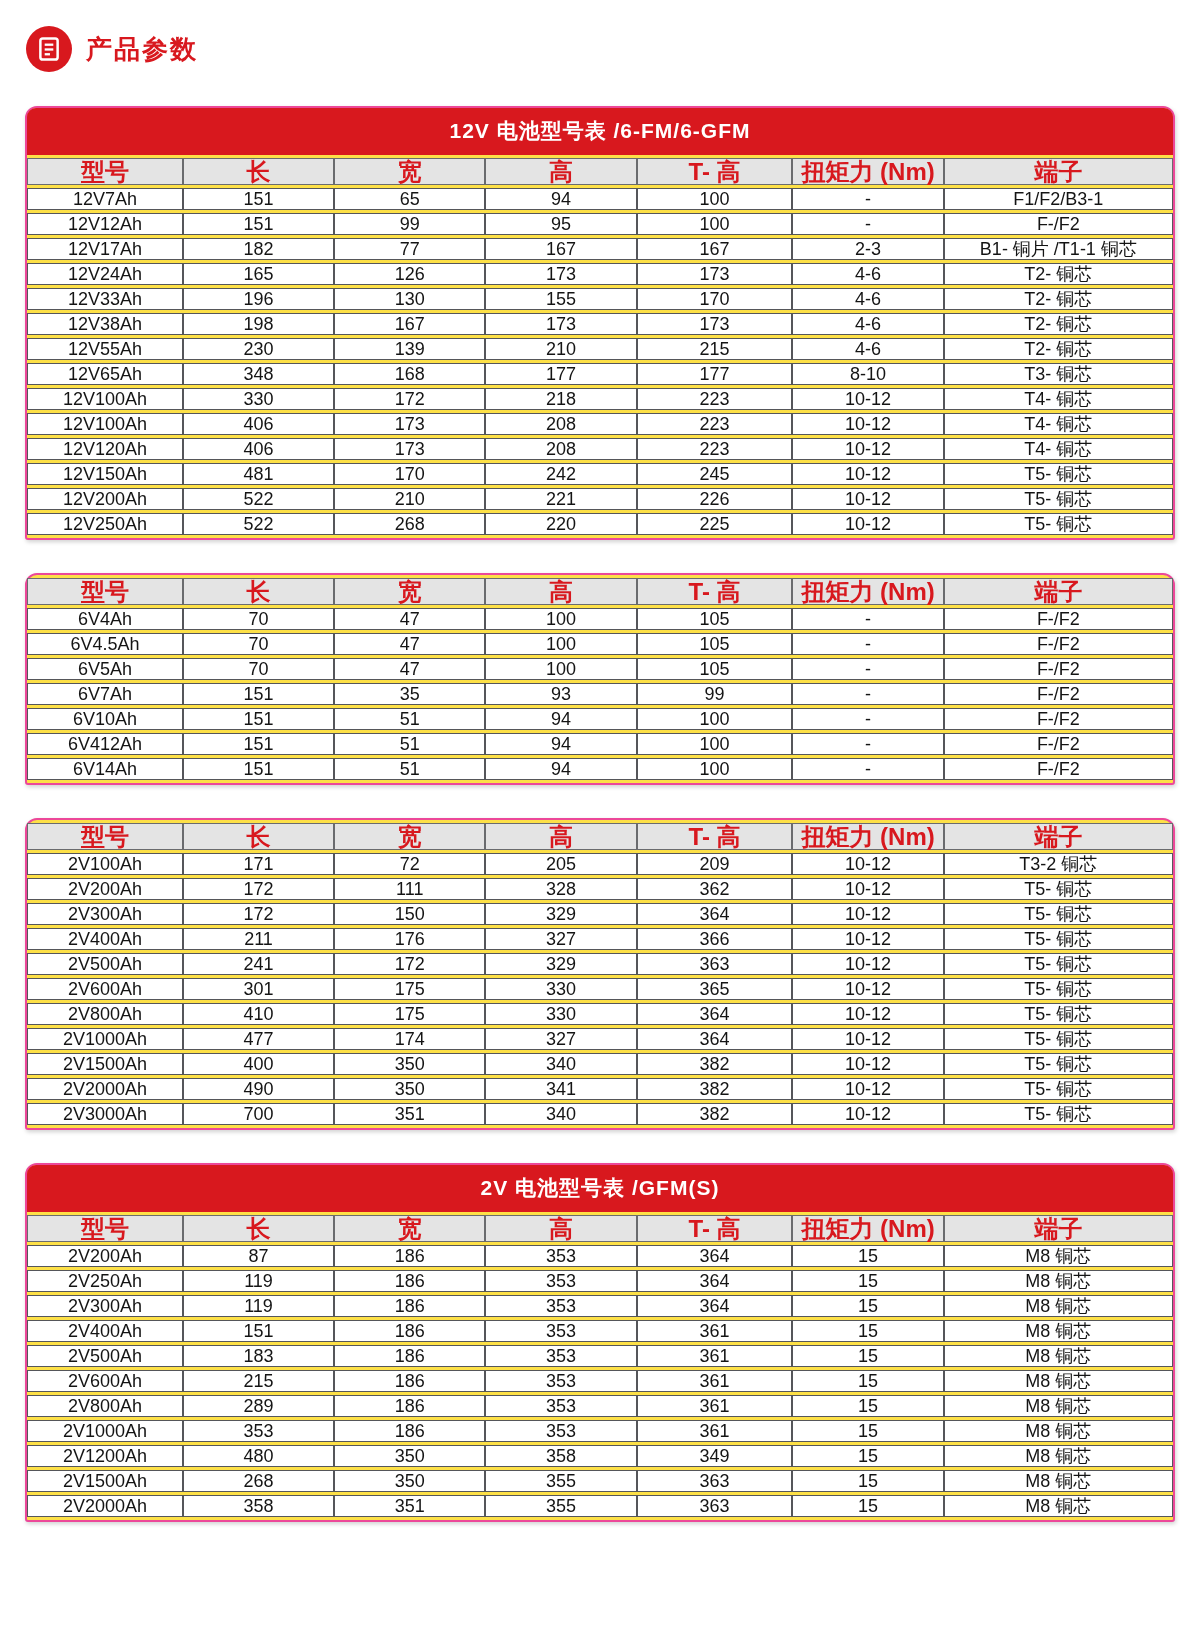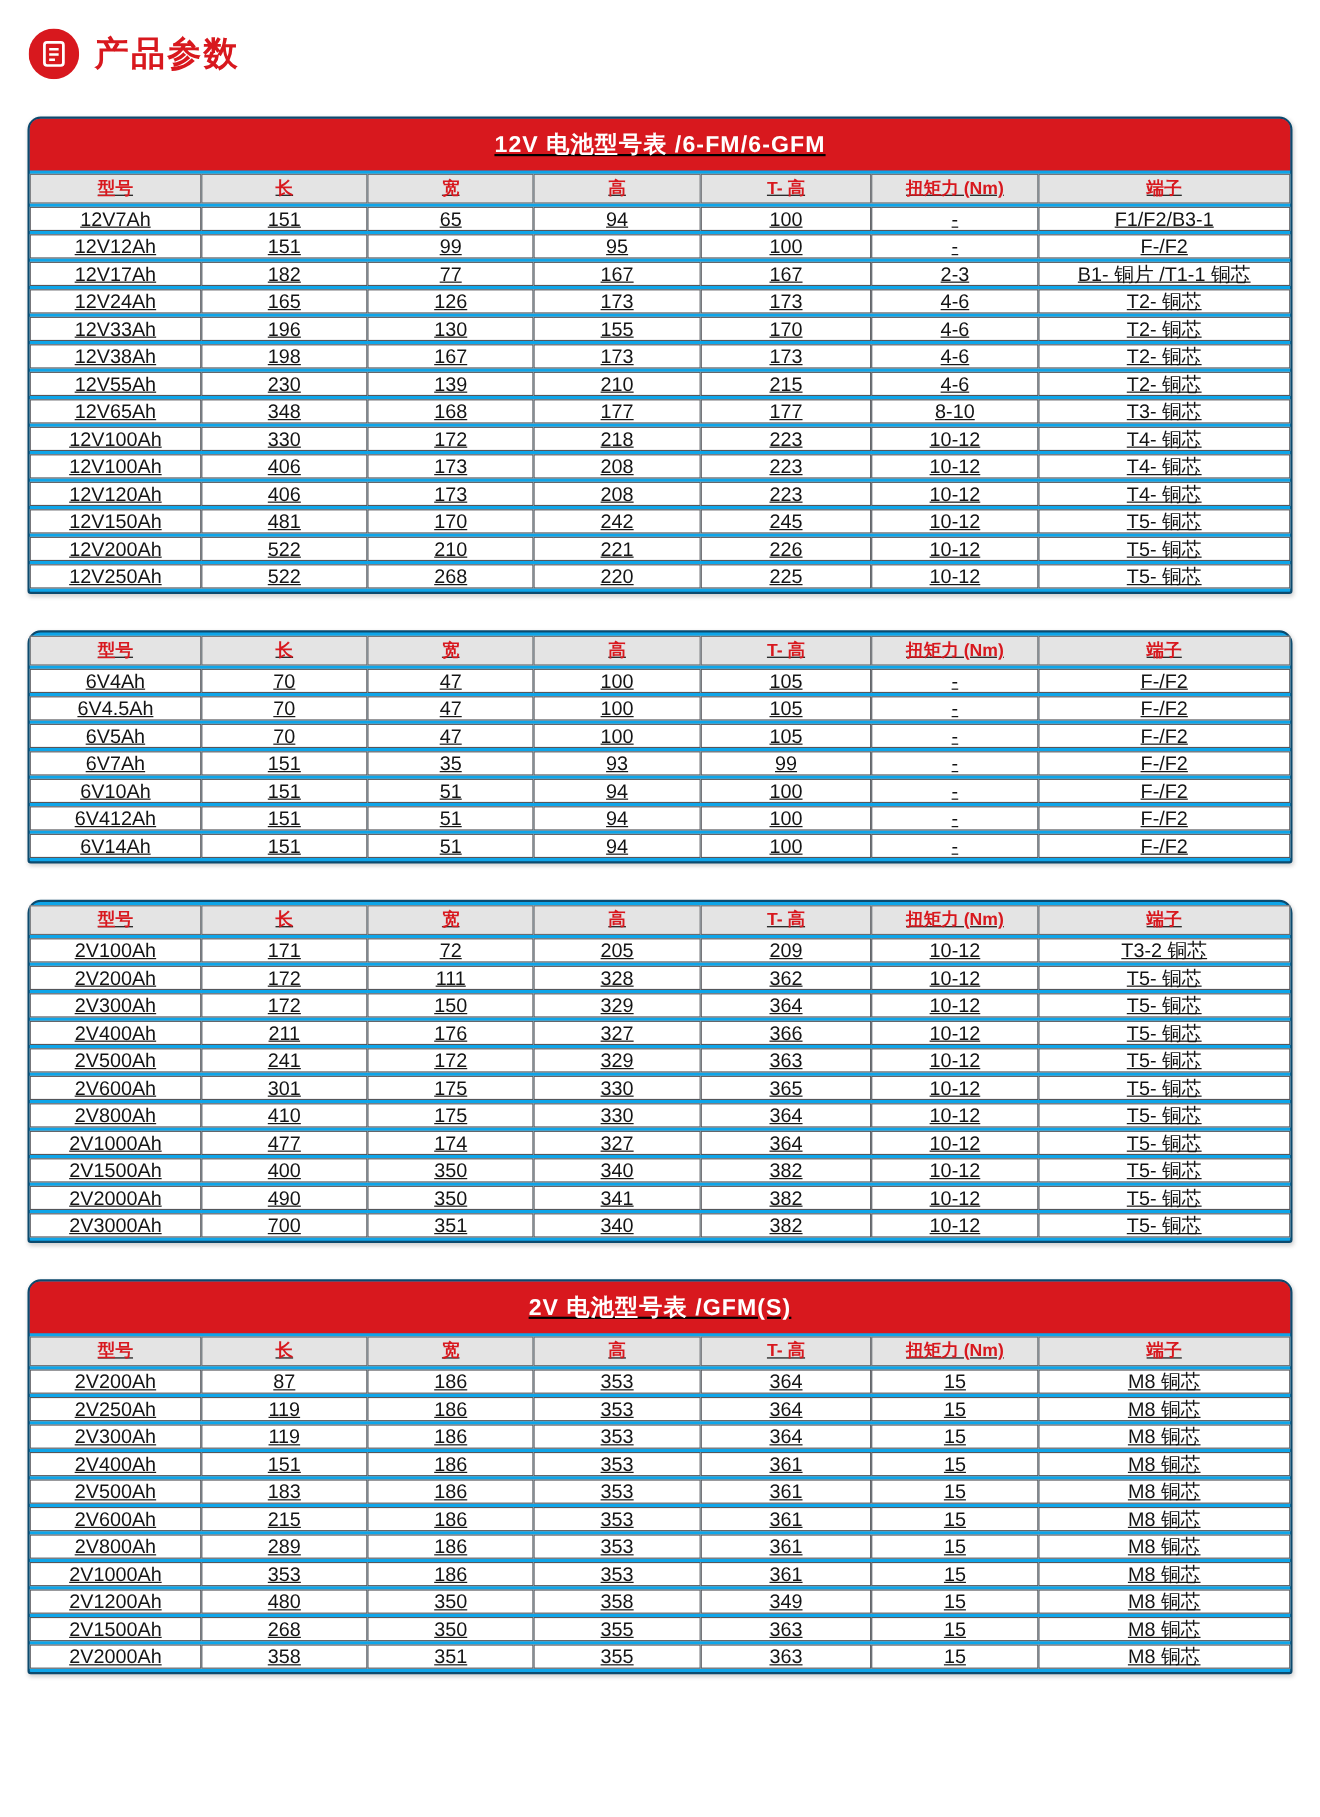--- a/index.html
+++ b/index.html
@@ -4,36 +4,36 @@
 <style>
   :root { --accent:#d8181e; --border:#55565a; --head-bg:#e4e4e4; }
   * { box-sizing: border-box; }
   html,body { margin:0; padding:0; }
   body {
     width:1200px; min-height:1652px; background:#ffffff;
     font-family:"Liberation Sans","DejaVu Sans",sans-serif;
   }
   .page-header { display:flex; align-items:center; gap:14px; padding:26px 0 0 26px; }
   .icon-circle { width:46px; height:46px; display:inline-block; flex:0 0 auto; }
-  .page-title { margin:0; font-size:31px; font-weight:bold; color:var(--accent); letter-spacing:2px; }
+  .page-title { margin:0; font-size:26px; font-weight:bold; color:var(--accent); letter-spacing:2px; }
   .tables-root { padding:34px 25px 20px 25px; }
   .table-card {
-    border:2px solid #0c4a6e; border-radius:12px 12px 3px 3px;
+    border:2px solid #ec4899; border-radius:12px 12px 3px 3px;
     box-shadow:1px 2px 4px rgba(0,0,0,0.18);
-    margin-bottom:33px; background:#0ea5e9;text-decoration:underline;
+    margin-bottom:33px; background:#fde047;
   }
   .banner {
     background:var(--accent); color:#ffffff; text-align:center;
     font-size:21px; font-weight:bold; padding:9px 0 10px 0;
     border-radius:9px 9px 0 0; letter-spacing:1px;
   }
   table.spec-table { width:100%; border-collapse:separate; border-spacing:0 3px; }
   table.spec-table th {
     background:var(--head-bg); color:var(--accent);
-    font-size:16px; font-weight:bold; line-height:23px;
+    font-size:24px; font-weight:bold; line-height:23px;
     padding:1px 4px; border:1px solid #6a6b6e; text-align:center;
   }
   table.spec-table td {
     font-size:18px; font-weight:500; color:#141414;
     line-height:20px; padding:0 4px; text-align:center;
     border:1px solid var(--border); background:#fff;
   }
 </style>
 </head>
 <body>

